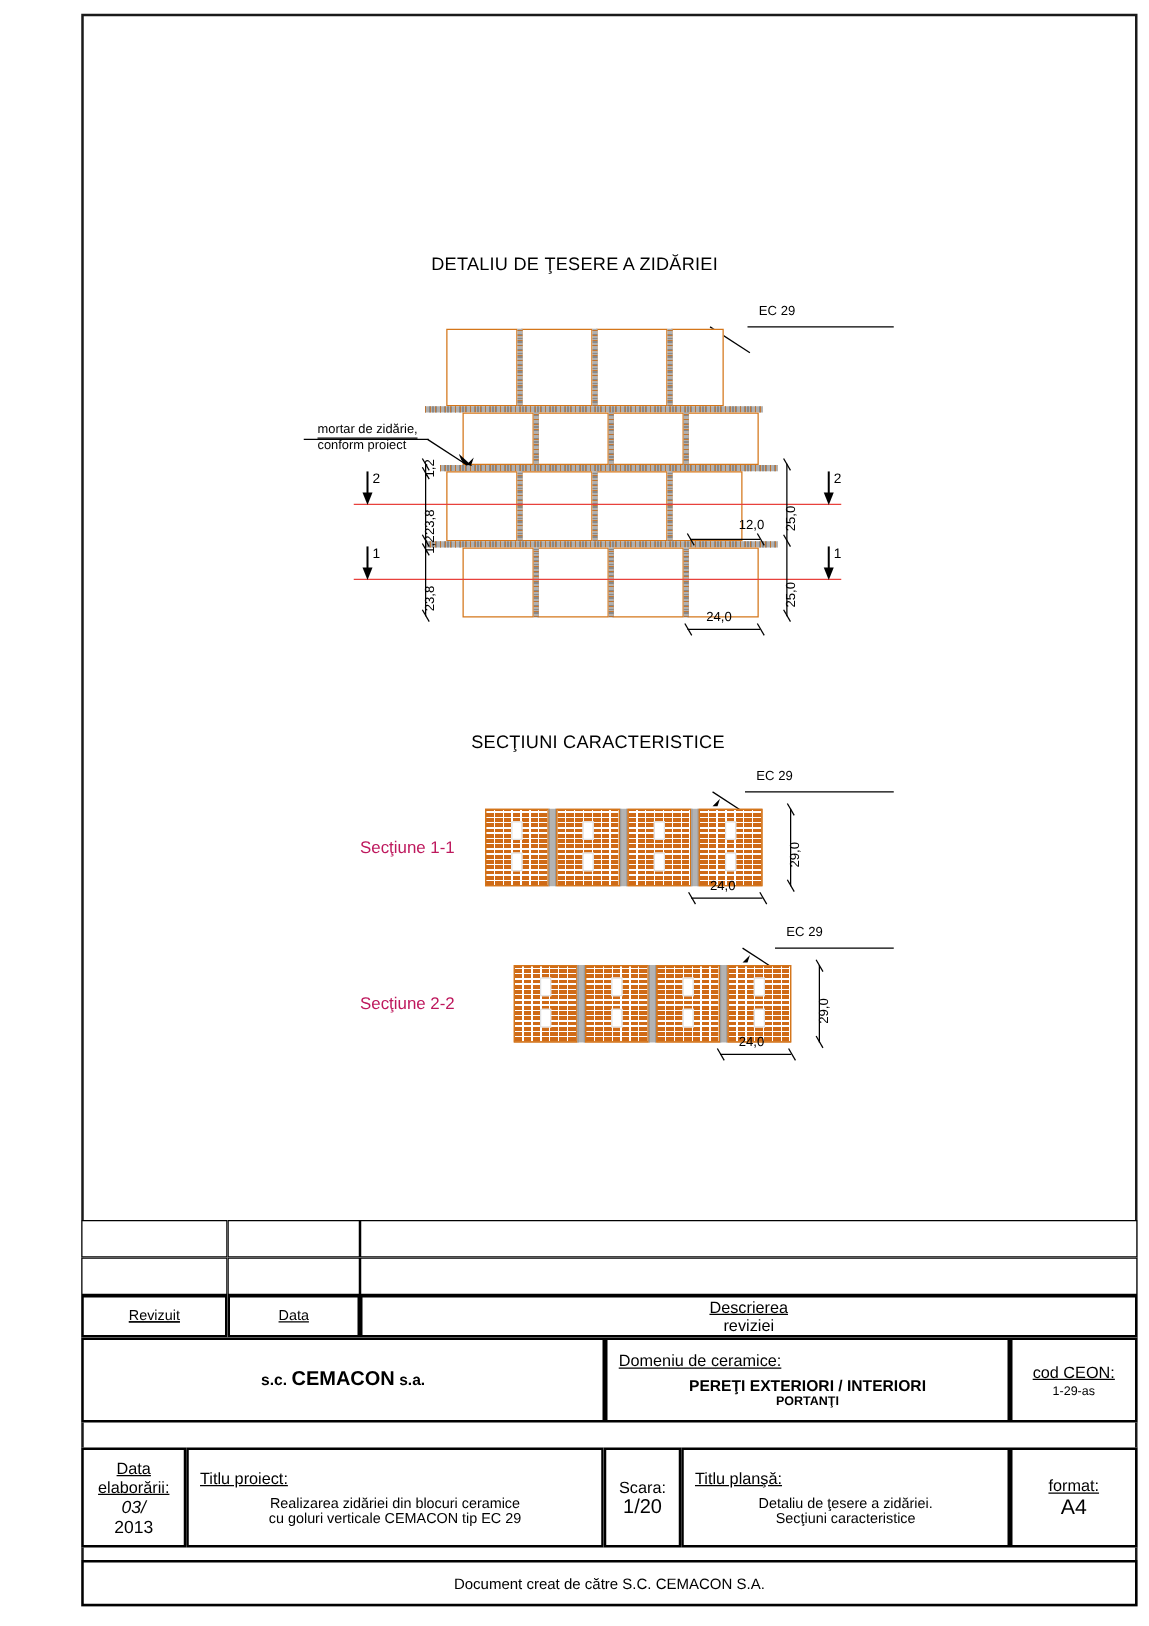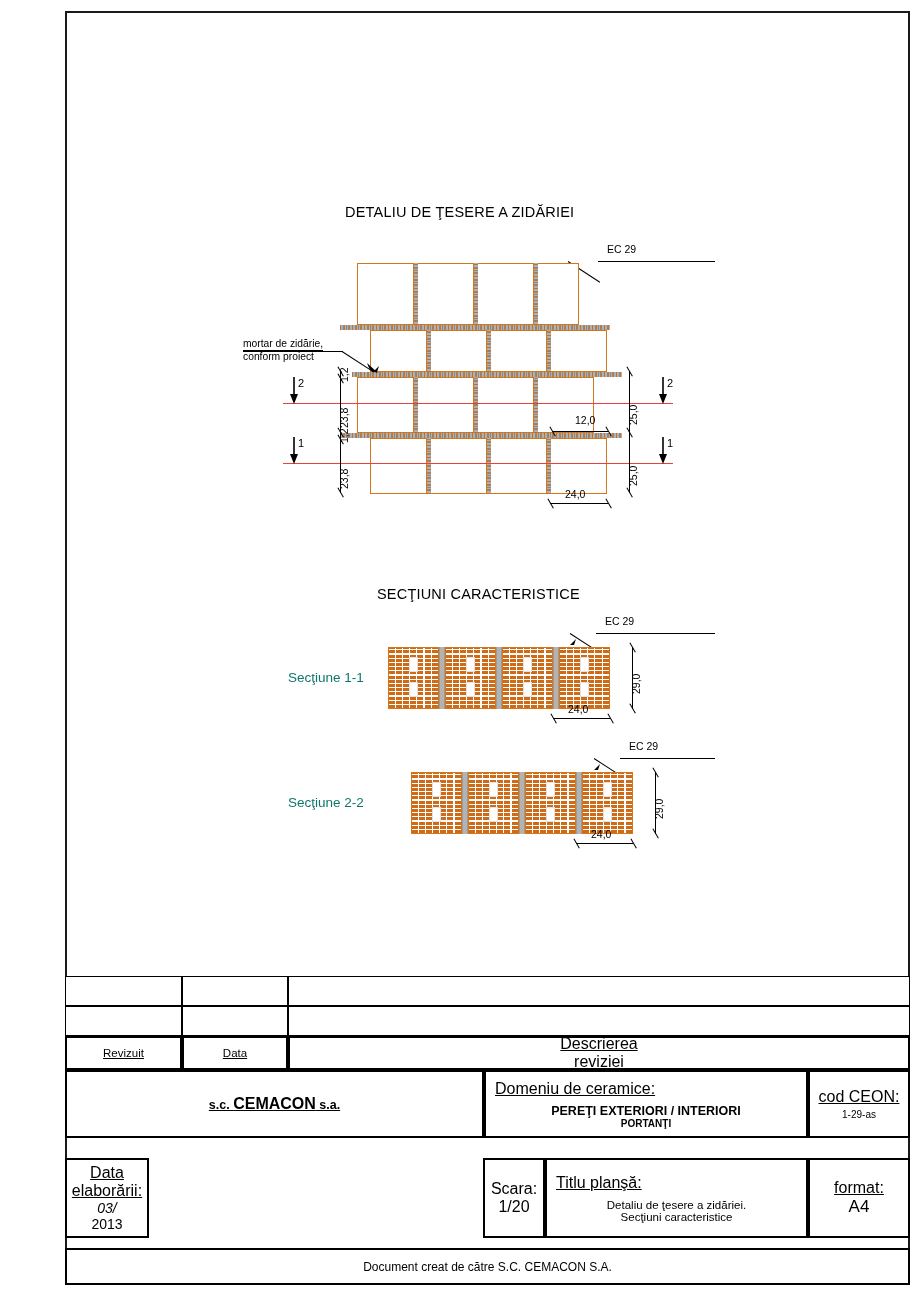--- a/index.html
+++ b/index.html
@@ -117,36 +117,36 @@
     position: absolute;
     font-size: 10.3px;
     color: #000;
     line-height: 11.5px;
     white-space: nowrap;
   }
   .note .u { border-bottom: 1px solid #000; display: inline-block; }
 
   .sec-marker { position: absolute; font-size: 11px; color: #000; }
 
-  .sec-label { position: absolute; font-size: 13.5px; color: #0f766e; white-space: nowrap; }
+  .sec-label { position: absolute; font-size: 13.5px; color: #be185d; white-space: nowrap; }
   .tbcell {
     position: absolute;
     border: 1.4px solid #000;
     background: #fff;
     display: flex;
     align-items: center;
     justify-content: center;
     text-align: center;
     color: #000;
     overflow: hidden;
   }
   .tbcell.thick { border-width: 2px; }
   .u-head { text-decoration: underline; }
   .stack { display: flex; flex-direction: column; align-items: center; justify-content: center; width: 100%; }
-  .small { font-size: 16px; }
+  .small { font-size: 13px; }
   .med   { font-size: 11.5px; }
 </style>
 </head>
 <body>
 
 <div id="page">
 
   <div id="frame"></div>
 
   <div class="txt dwg-title" style="left:345px; top:204px;">DETALIU DE ŢESERE A ZIDĂRIEI</div>
@@ -190,21 +190,21 @@
   <div class="blk" style="left:430px; top:438px; width:57px; height:56px;"></div>
   <div class="blk" style="left:490px; top:438px; width:57px; height:56px;"></div>
   <div class="blk" style="left:550px; top:438px; width:57px; height:56px;"></div>
   <div class="mortar-v" style="left:427px; top:438px; width:4px; height:56px;"></div>
   <div class="mortar-v" style="left:487px; top:438px; width:4px; height:56px;"></div>
   <div class="mortar-v" style="left:547px; top:438px; width:4px; height:56px;"></div>
 
   <div class="centerline" style="left:283px; top:403px; width:390px;"></div>
   <div class="centerline" style="left:283px; top:463px; width:390px;"></div>
 
-  <div class="note" style="left:243px; top:338px;">
+  <div class="note" style="left:254px; top:338px;">
     <span class="u">mortar de zidărie,</span><br>
     <span>conform proiect</span>
   </div>
   <div class="leader" style="left:243px; top:350.5px; width:100px; height:1.1px;"></div>
   <div class="leader" style="left:342px; top:351px; width:38px; height:1.1px;
               transform-origin: left center; transform: rotate(33deg);"></div>
   <svg class="abs" style="left:366px; top:363px;" width="16" height="16" viewBox="0 0 16 16">
     <polygon points="13,13 3,3 5,9 9,9" fill="#000" transform="translate(0,0) scale(-1,1) translate(-16,0)"></polygon>
   </svg>
   <svg class="abs" style="left:366px; top:362px;" width="14" height="14" viewBox="0 0 14 14">
@@ -246,21 +246,21 @@
   <div class="dimline" style="left:629px; top:371px; width:1.4px; height:122px;"></div>
   <div class="tickm" style="left:624px; top:371px;"></div>
   <div class="tickm" style="left:624px; top:432px;"></div>
   <div class="tickm" style="left:624px; top:492px;"></div>
   <div class="dimtxt vert" style="left:627px; top:425px;">25,0</div>
   <div class="dimtxt vert" style="left:627px; top:486px;">25,0</div>
 
   <div class="dimline" style="left:552px; top:431px; width:56px; height:1.3px;"></div>
   <div class="tickm" style="left:547px; top:431px;"></div>
   <div class="tickm" style="left:603px; top:431px;"></div>
-  <div class="dimtxt" style="left:575px; top:414px;">12,0</div>
+  <div class="dimtxt" style="left:591px; top:414px;">12,0</div>
 
   <div class="dimline" style="left:550px; top:503px; width:58px; height:1.3px;"></div>
   <div class="tickm" style="left:545px; top:503px;"></div>
   <div class="tickm" style="left:603px; top:503px;"></div>
   <div class="dimtxt" style="left:565px; top:488px;">24,0</div>
 
   <div class="txt dwg-title" style="left:377px; top:586px;">SECŢIUNI CARACTERISTICE</div>
 
   <div class="sec-label" style="left:288px; top:670px;">Secţiune 1-1</div>
 
@@ -356,21 +356,21 @@
   </div>
   <div class="tbcell thick" style="left:288px; top:1036px; width:622px; height:34px;">
     <div class="stack">
       <span class="small u-head">Descrierea</span>
       <span class="small">reviziei</span>
     </div>
   </div>
 
   <div class="tbcell thick" style="left:65px; top:1070px; width:419px; height:68px;">
     <div class="stack">
-      <span style="font-size:15px;text-decoration:underline;">
+      <span style="font-size:15px;">
         <span style="font-weight:bold;font-size:12.5px;">s.c. </span><span style="font-weight:bold;font-size:16px;">CEMACON</span><span style="font-weight:bold;font-size:12.5px;"> s.a.</span>
       </span>
     </div>
   </div>
   <div class="tbcell thick" style="left:484px; top:1070px; width:324px; height:68px;">
     <div class="stack" style="width:100%;">
       <span class="small u-head" style="align-self:flex-start; padding-left:9px;">Domeniu de ceramice:</span>
       <span style="font-size:12.5px; font-weight:bold; margin-top:6px;">PEREŢI EXTERIORI / INTERIORI</span>
       <span style="font-size:10px; font-weight:bold;">PORTANŢI</span>
     </div>
@@ -383,20 +383,27 @@
   </div>
 
   <div class="tbcell thick" style="left:65px; top:1158px; width:84px; height:80px;">
     <div class="stack">
       <span class="small u-head">Data</span>
       <span class="small u-head">elaborării:</span>
       <span style="font-size:14px;font-style:italic;">03/</span>
       <span style="font-size:14px;">2013</span>
     </div>
   </div>
+  <div class="tbcell thick" style="left:149px; top:1158px; width:334px; height:80px;">
+    <div class="stack" style="width:100%;">
+      <span class="small u-head" style="align-self:flex-start; padding-left:9px;">Titlu proiect:</span>
+      <span style="font-size:11.5px; margin-top:7px;">Realizarea zidăriei din blocuri ceramice</span>
+      <span style="font-size:11.5px;">cu goluri verticale CEMACON tip EC 29</span>
+    </div>
+  </div>
   <div class="tbcell thick" style="left:483px; top:1158px; width:62px; height:80px;">
     <div class="stack">
       <span class="small">Scara:</span>
       <span style="font-size:16px;">1/20</span>
     </div>
   </div>
   <div class="tbcell thick" style="left:545px; top:1158px; width:263px; height:80px;">
     <div class="stack" style="width:100%;">
       <span class="small u-head" style="align-self:flex-start; padding-left:9px;">Titlu planşă:</span>
       <span style="font-size:11.5px; margin-top:7px;">Detaliu de ţesere a zidăriei.</span>

